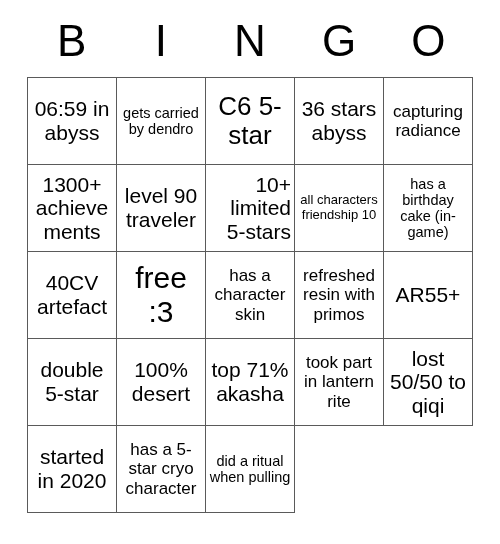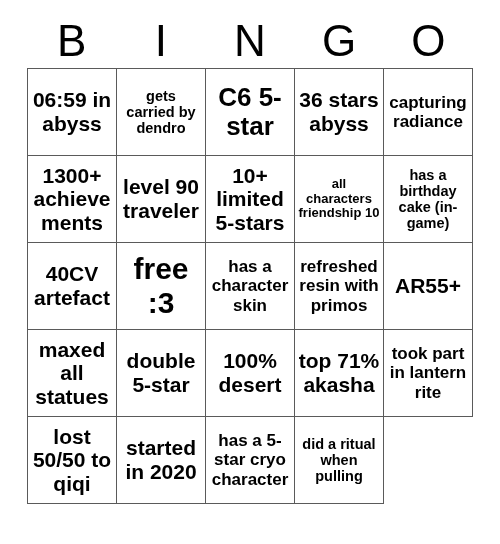--- a/index.html
+++ b/index.html
@@ -35,30 +35,29 @@
     justify-content: center;
     font-size: 44px;
     line-height: 1;
     font-weight: 400;
     letter-spacing: 0px;
     color: #000000;
   }
   .grid {
     position: absolute;
     left: 27px;
-    top: 68px;
+    top: 77px;
     width: 446px;
     height: 436px;
     box-sizing: border-box;
     border-top: 1px solid #5a5a5a;
     border-left: 1px solid #5a5a5a;
     display: grid;
     grid-template-columns: repeat(5, 1fr);
     grid-template-rows: repeat(5, 1fr);
-    font-weight: bold;
   }
   .cell {
     box-sizing: border-box;
     border-right: 1px solid #5a5a5a;
     border-bottom: 1px solid #5a5a5a;
     display: flex;
     align-items: center;
     justify-content: center;
     text-align: center;
     padding: 2px 3px;
@@ -110,21 +109,21 @@
     <div class="cell fs-sm" style="border-right-color: rgb(90, 90, 90); border-bottom-color: rgb(90, 90, 90);">
         <span>capturing radiance</span>
       </div>
 
     <div class="cell fs-md" style="border-right-color: rgb(90, 90, 90); border-bottom-color: rgb(90, 90, 90);">
         <span>1300+ achievements</span>
       </div>
     <div class="cell fs-md" style="border-right-color: rgb(90, 90, 90); border-bottom-color: rgb(90, 90, 90); text-align: center;">
         <span>level 90 traveler</span>
       </div>
-    <div class="cell fs-md" style="border-right-color: rgb(90, 90, 90); border-bottom-color: rgb(90, 90, 90);">
+    <div class="cell fs-md" style="border-right-color: rgb(90, 90, 90); border-bottom-color: rgb(90, 90, 90); text-align: right;">
         <span>10+ limited 5-stars</span>
       </div>
     <div class="cell fs-xxs" style="border-right-color: rgb(90, 90, 90); border-bottom-color: rgb(90, 90, 90);">
         <span>all characters friendship 10</span>
       </div>
 
     <div class="cell fs-xs" style="border-right-color: rgb(90, 90, 90); border-bottom-color: rgb(90, 90, 90);">
         <span>has a birthday cake (in-game)</span>
       </div>
     <div class="cell fs-md" style="border-right-color: rgb(90, 90, 90); border-bottom-color: rgb(90, 90, 90);">
@@ -135,23 +134,20 @@
       </div>
     <div class="cell fs-sm" style="border-right-color: rgb(90, 90, 90); border-bottom-color: rgb(90, 90, 90);">
         <span>has a character skin</span>
       </div>
     <div class="cell fs-sm" style="border-right-color: rgb(90, 90, 90); border-bottom-color: rgb(90, 90, 90);">
         <span>refreshed resin with primos</span>
       </div>
 
     <div class="cell fs-md" style="border-right-color: rgb(90, 90, 90); border-bottom-color: rgb(90, 90, 90);">
         <span>AR55+</span>
-      </div>
-    <div class="cell fs-md" style="border-right-color: rgb(90, 90, 90); border-bottom-color: rgb(90, 90, 90);">
-        <span>maxed all statues</span>
       </div>
     <div class="cell fs-md" style="border-right-color: rgb(90, 90, 90); border-bottom-color: rgb(90, 90, 90);">
         <span>double 5-star</span>
       </div>
     <div class="cell fs-md" style="border-right-color: rgb(90, 90, 90); border-bottom-color: rgb(90, 90, 90);">
         <span>100% desert</span>
       </div>
     <div class="cell fs-md" style="border-right-color: rgb(90, 90, 90); border-bottom-color: rgb(90, 90, 90);">
         <span>top 71% akasha</span>
       </div>

